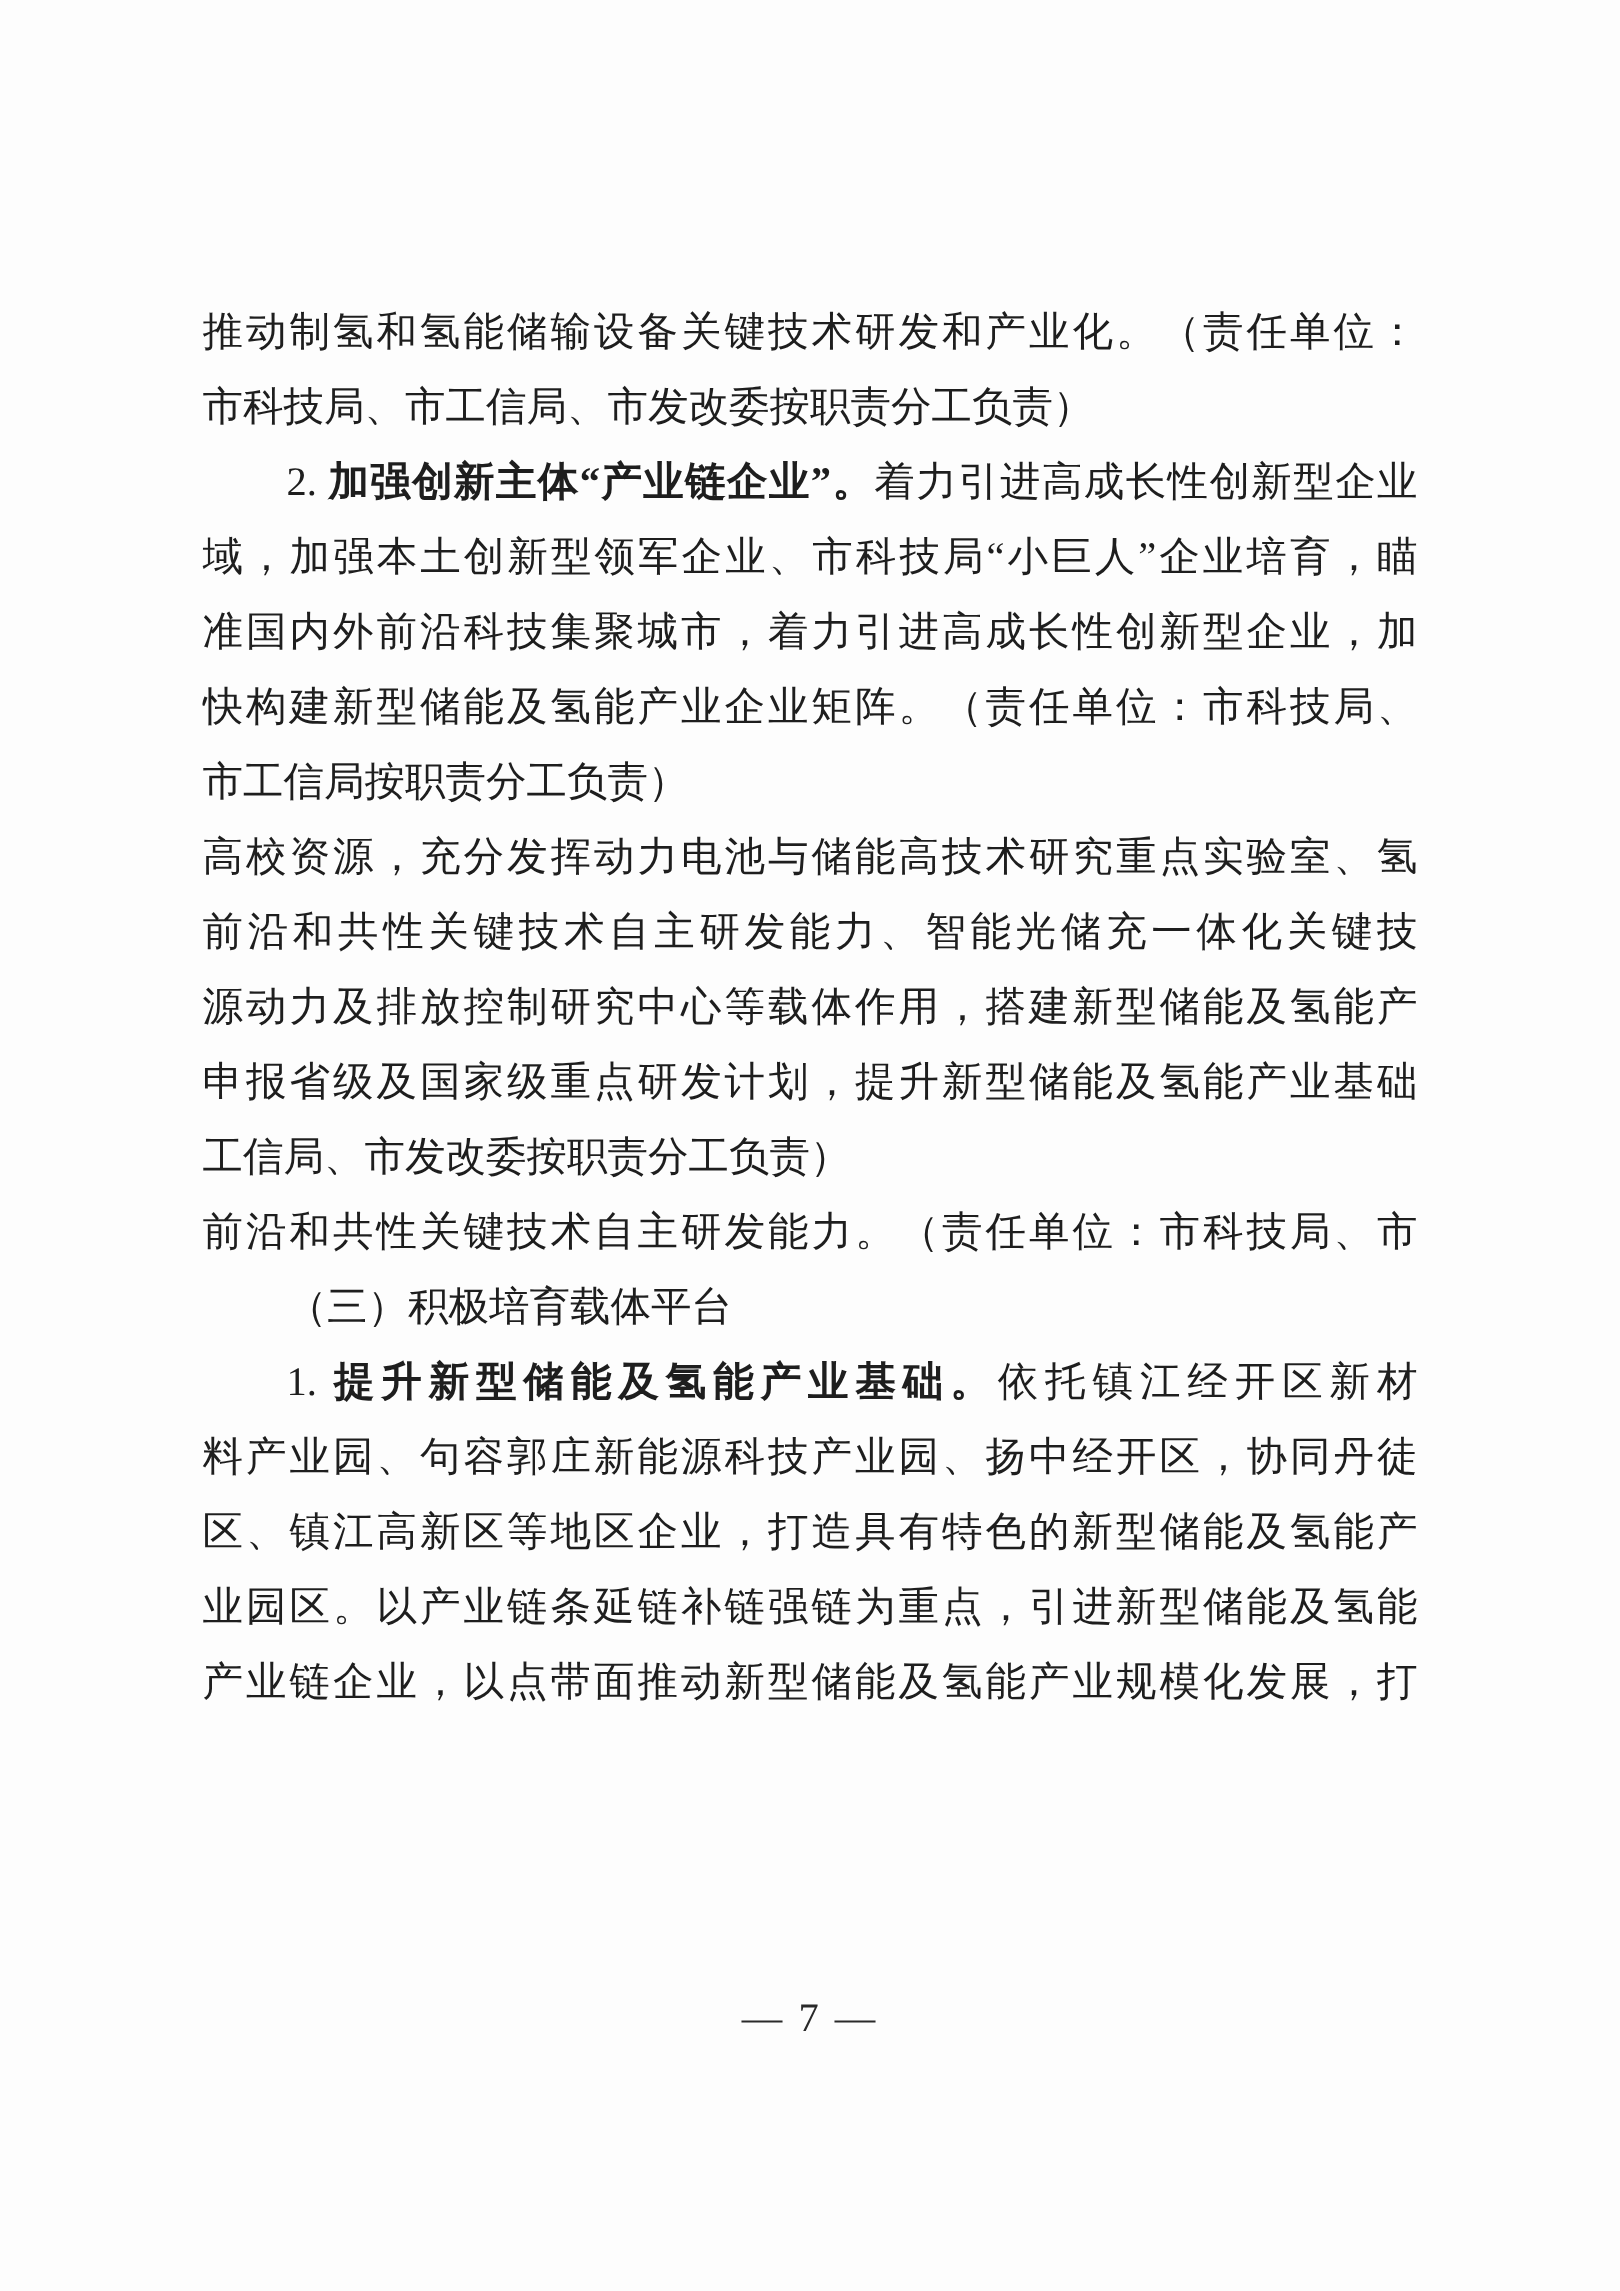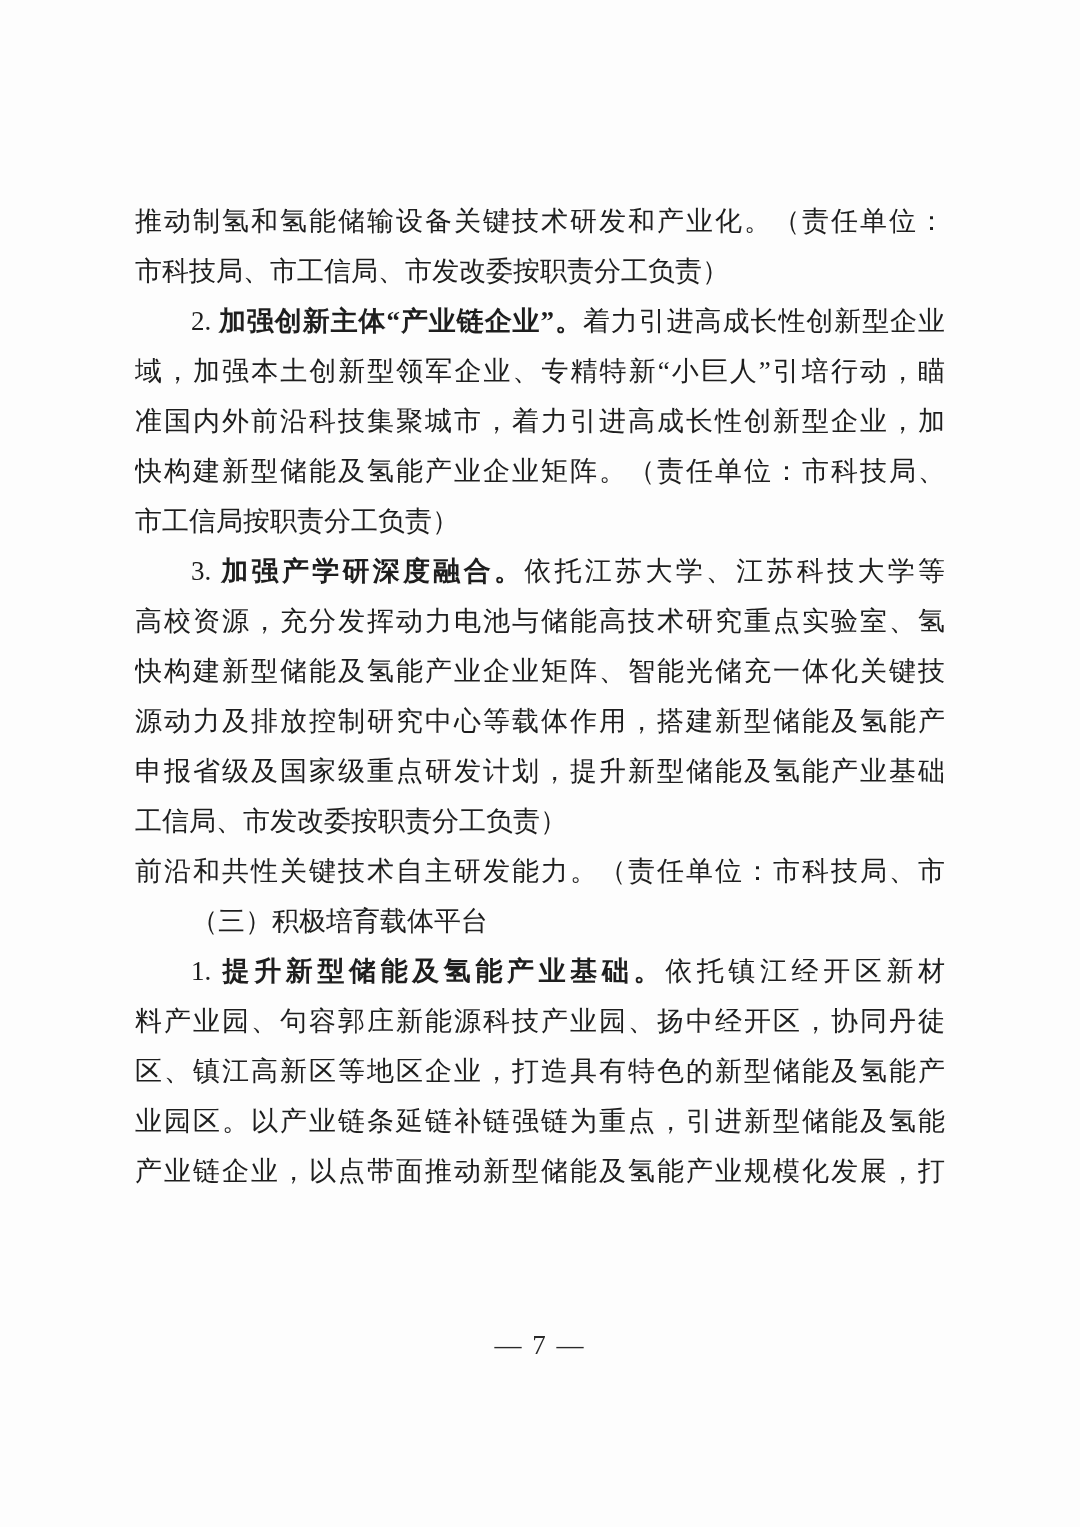--- a/index.html
+++ b/index.html
@@ -55,27 +55,26 @@
   }
 </style>
 </head>
 <body>
 
 <div class="page">
   <div class="content" id="content">
       <div class="tline justify"><span class="seg">推动制氢和氢能储输设备关键技术研发和产业化。（责任单位：</span></div>
       <div class="tline"><span class="seg">市科技局、市工信局、市发改委按职责分工负责）</span></div>
       <div class="tline justify indent"><span class="seg">2. </span><span class="seg bold">加强创新主体“产业链企业”。</span><span class="seg">着力引进高成长性创新型企业</span></div>
-      <div class="tline justify"><span class="seg">域，加强本土创新型领军企业、专精特新“小巨人”引培行动，瞄</span></div>
+      <div class="tline justify"><span class="seg">域，加强本土创新型领军企业、市科技局“小巨人”企业培育，瞄</span></div>
       <div class="tline justify"><span class="seg">准国内外前沿科技集聚城市，着力引进高成长性创新型企业，加</span></div>
       <div class="tline justify"><span class="seg">快构建新型储能及氢能产业企业矩阵。（责任单位：市科技局、</span></div>
       <div class="tline"><span class="seg">市工信局按职责分工负责）</span></div>
-      <div class="tline justify indent"><span class="seg">3. </span><span class="seg bold">加强产学研深度融合。</span><span class="seg">依托江苏大学、江苏科技大学等</span></div>
       <div class="tline justify"><span class="seg">高校资源，充分发挥动力电池与储能高技术研究重点实验室、氢</span></div>
-      <div class="tline justify"><span class="seg">快构建新型储能及氢能产业企业矩阵、智能光储充一体化关键技</span></div>
+      <div class="tline justify"><span class="seg">前沿和共性关键技术自主研发能力、智能光储充一体化关键技</span></div>
       <div class="tline justify"><span class="seg">源动力及排放控制研究中心等载体作用，搭建新型储能及氢能产</span></div>
       <div class="tline justify"><span class="seg">申报省级及国家级重点研发计划，提升新型储能及氢能产业基础</span></div>
       <div class="tline"><span class="seg">工信局、市发改委按职责分工负责）</span></div>
       <div class="tline justify"><span class="seg">前沿和共性关键技术自主研发能力。（责任单位：市科技局、市</span></div>
       <div class="tline indent"><span class="seg">（三）积极培育载体平台</span></div>
       <div class="tline justify indent"><span class="seg">1. </span><span class="seg bold">提升新型储能及氢能产业基础。</span><span class="seg">依托镇江经开区新材</span></div>
       <div class="tline justify"><span class="seg">料产业园、句容郭庄新能源科技产业园、扬中经开区，协同丹徒</span></div>
       <div class="tline justify"><span class="seg">区、镇江高新区等地区企业，打造具有特色的新型储能及氢能产</span></div>
       <div class="tline justify"><span class="seg">业园区。以产业链条延链补链强链为重点，引进新型储能及氢能</span></div>
       <div class="tline justify"><span class="seg">产业链企业，以点带面推动新型储能及氢能产业规模化发展，打</span></div>

